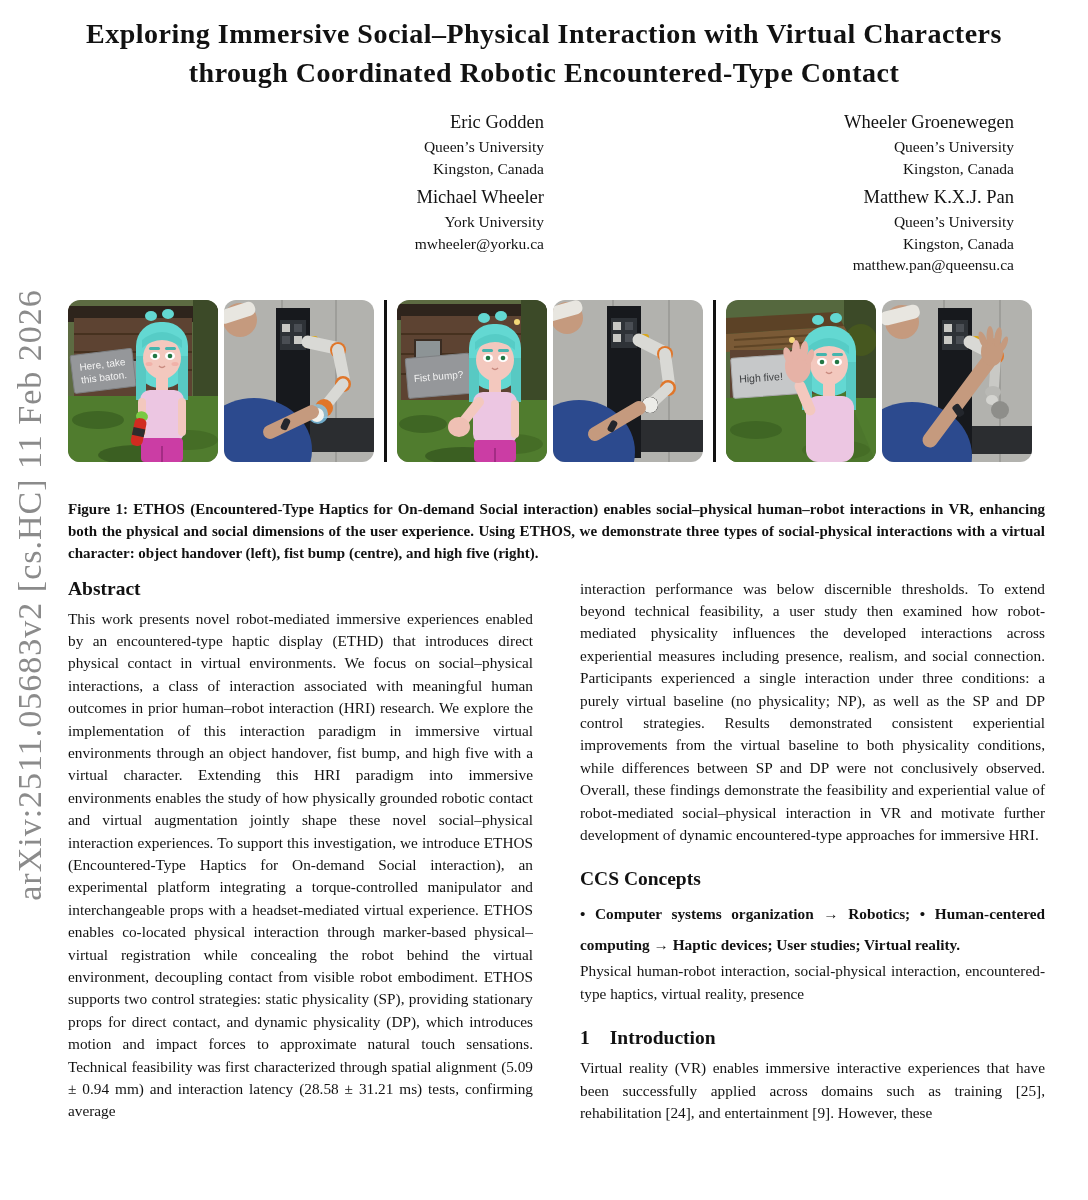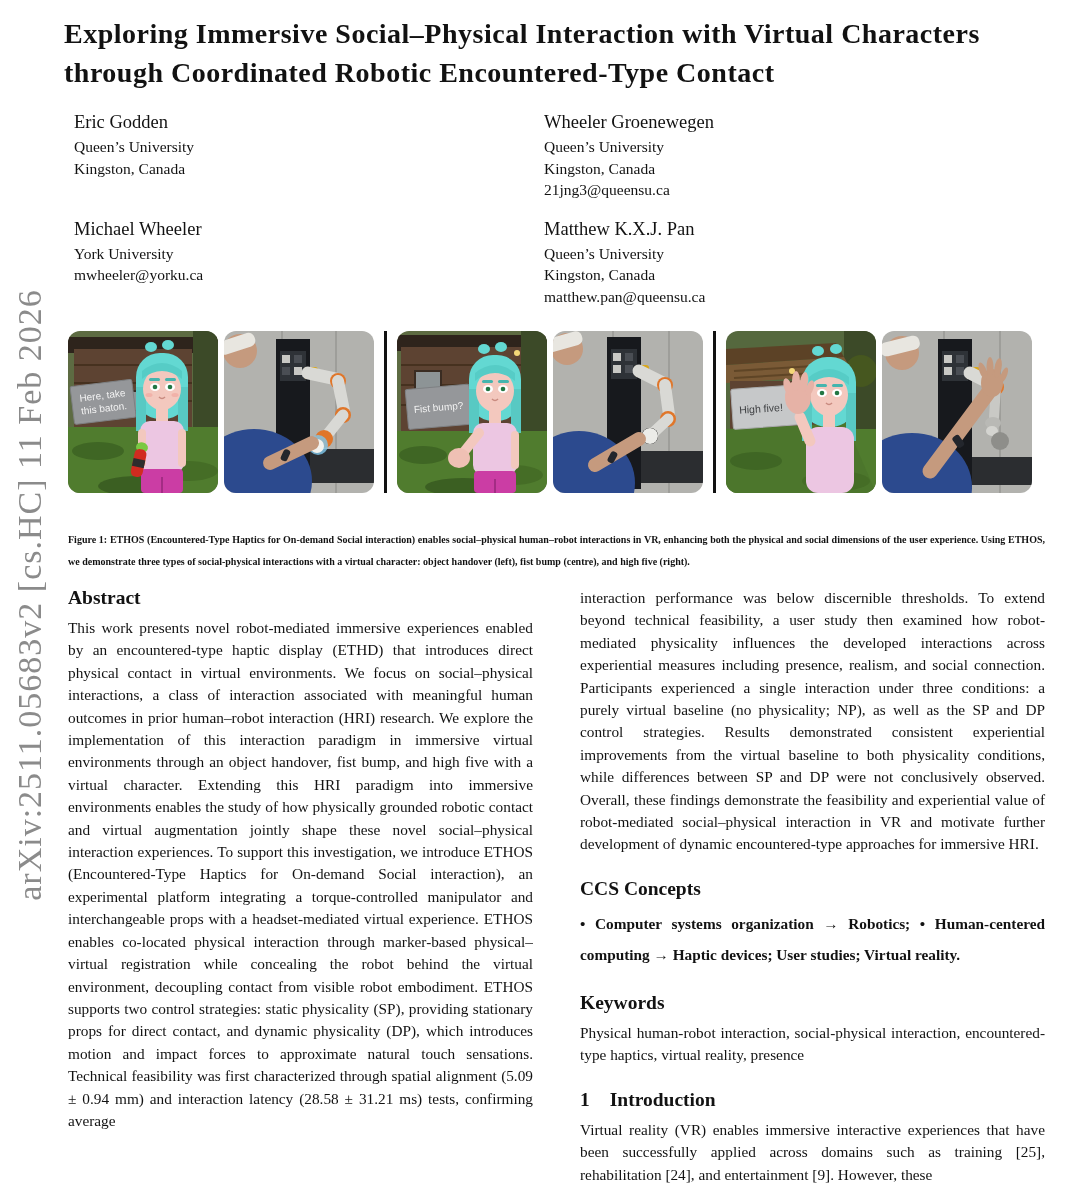--- a/index.html
+++ b/index.html
@@ -17,33 +17,33 @@
     transform:translate(-50%,-50%) rotate(-90deg);
     transform-origin:center;
     white-space:nowrap;
     font-size:34px;
     color:#8b8b8b;
     letter-spacing:1px;
   }
   .paper-title{
     margin:14px auto 0 auto;
     max-width:960px;
-    text-align:left;
+    text-align:center;
     font-size:28px;
     line-height:39px;
     font-weight:bold;
     letter-spacing:.5px;
   }
   .authors{
     width:940px;
     margin:20px auto 12px auto;
     display:grid;
     grid-template-columns:1fr 1fr;
-    row-gap:18px;
-    text-align:left;
+    row-gap:8px;
+    text-align:right;
   }
   .author .name{font-size:18.5px;margin-bottom:3px;}
   .author .aff{font-size:15.5px;line-height:21.5px;}
   .figure-row{
     margin:24px 0 0 68px;
     width:969px;
     height:162px;
     display:flex;
     align-items:stretch;
   }
@@ -53,21 +53,21 @@
     overflow:hidden;
     flex:0 0 auto;
   }
   .panel svg{display:block;width:100%;height:100%;}
   .pair-gap{width:6px;flex:0 0 auto;}
   .divider-wrap{width:23px;flex:0 0 auto;display:flex;justify-content:center;}
   .v-divider{width:3px;height:162px;background:#111;}
   .fig-caption{
     margin:36px 0 0 68px;
     width:977px;
-    font-size:10px;
+    font-size:15px;
     font-weight:bold;
     line-height:22px;
     text-align:justify;
   }
   .columns{
     margin:14px 0 0 68px;
     width:977px;
     display:flex;
     gap:47px;
   }
@@ -106,21 +106,20 @@
   <div class="authors">
     <div class="author">
       <div class="name">Eric Godden</div>
       <div class="aff">Queen’s University</div>
       <div class="aff">Kingston, Canada</div>
     </div>
     <div class="author">
       <div class="name">Wheeler Groenewegen</div>
       <div class="aff">Queen’s University</div>
       <div class="aff">Kingston, Canada</div>
-      <div class="aff">21jng3@queensu.ca</div>
     </div>
     <div class="author">
       <div class="name">Michael Wheeler</div>
       <div class="aff">York University</div>
       <div class="aff">mwheeler@yorku.ca</div>
     </div>
     <div class="author">
       <div class="name">Matthew K.X.J. Pan</div>
       <div class="aff">Queen’s University</div>
       <div class="aff">Kingston, Canada</div>
@@ -403,21 +402,20 @@
     <div class="col">
       <h2 class="sec-heading">Abstract</h2>
       <p class="body-par">This work presents novel robot-mediated immersive experiences enabled by an encountered-type haptic display (ETHD) that introduces direct physical contact in virtual environments. We focus on social–physical interactions, a class of interaction associated with meaningful human outcomes in prior human–robot interaction (HRI) research. We explore the implementation of this interaction paradigm in immersive virtual environments through an object handover, fist bump, and high five with a virtual character. Extending this HRI paradigm into immersive environments enables the study of how physically grounded robotic contact and virtual augmentation jointly shape these novel social–physical interaction experiences. To support this investigation, we introduce ETHOS (Encountered-Type Haptics for On-demand Social interaction), an experimental platform integrating a torque-controlled manipulator and interchangeable props with a headset-mediated virtual experience. ETHOS enables co-located physical interaction through marker-based physical–virtual registration while concealing the robot behind the virtual environment, decoupling contact from visible robot embodiment. ETHOS supports two control strategies: static physicality (SP), providing stationary props for direct contact, and dynamic physicality (DP), which introduces motion and impact forces to approximate natural touch sensations. Technical feasibility was first characterized through spatial alignment (5.09 ± 0.94 mm) and interaction latency (28.58 ± 31.21 ms) tests, confirming average</p>
     </div>
     <div class="col">
       <p class="body-par">interaction performance was below discernible thresholds. To extend beyond technical feasibility, a user study then examined how robot-mediated physicality influences the developed interactions across experiential measures including presence, realism, and social connection. Participants experienced a single interaction under three conditions: a purely virtual baseline (no physicality; NP), as well as the SP and DP control strategies. Results demonstrated consistent experiential improvements from the virtual baseline to both physicality conditions, while differences between SP and DP were not conclusively observed. Overall, these findings demonstrate the feasibility and experiential value of robot-mediated social–physical interaction in VR and motivate further development of dynamic encountered-type approaches for immersive HRI.</p>
 
       <h2 class="sec-heading mt-sec">CCS Concepts</h2>
       <p class="ccs-par">• Computer systems organization → Robotics; • Human-centered computing → Haptic devices; User studies; Virtual reality.</p>
 
-      <h2 class="sec-heading mt-sec">Keywords</h2>
       <p class="body-par">Physical human-robot interaction, social-physical interaction, encountered-type haptics, virtual reality, presence</p>
 
       <h2 class="sec-heading mt-sec num-heading">
         <span>1</span>
         <span>Introduction</span>
       </h2>
       <p class="body-par">Virtual reality (VR) enables immersive interactive experiences that have been successfully applied across domains such as training [25], rehabilitation [24], and entertainment [9]. However, these</p>
     </div>
   </div>
 

